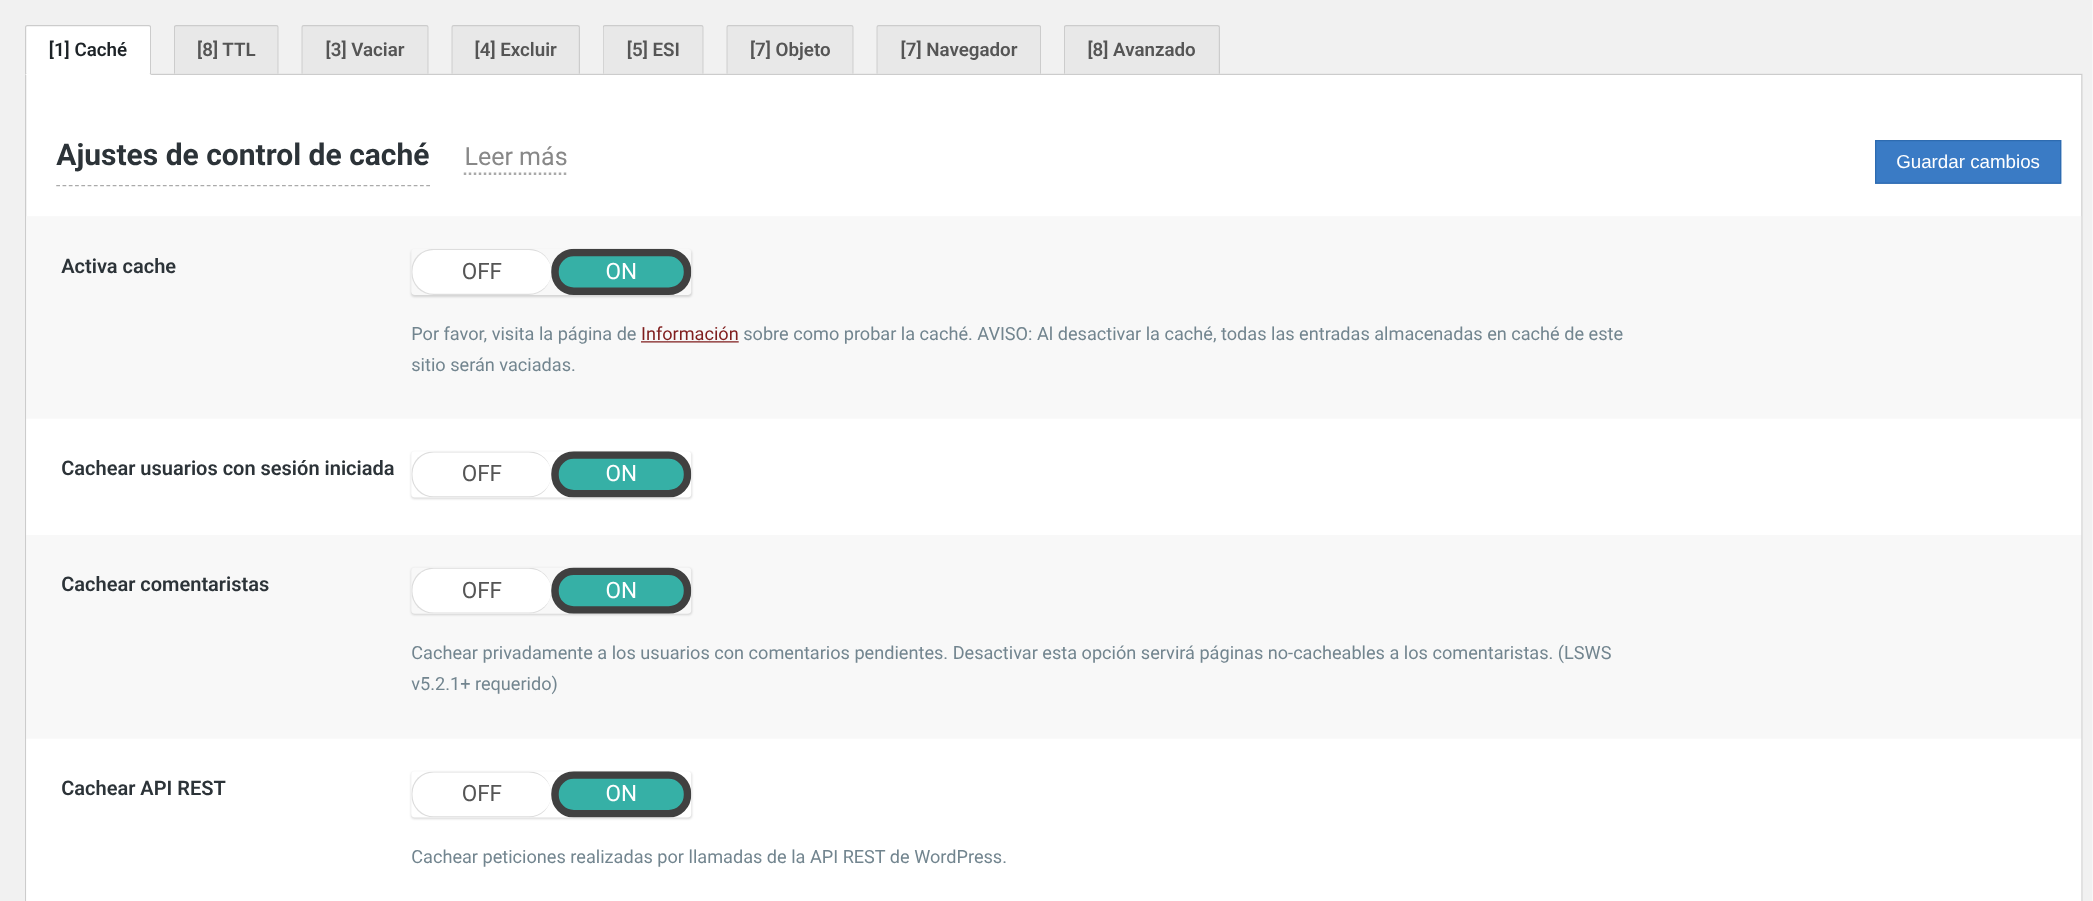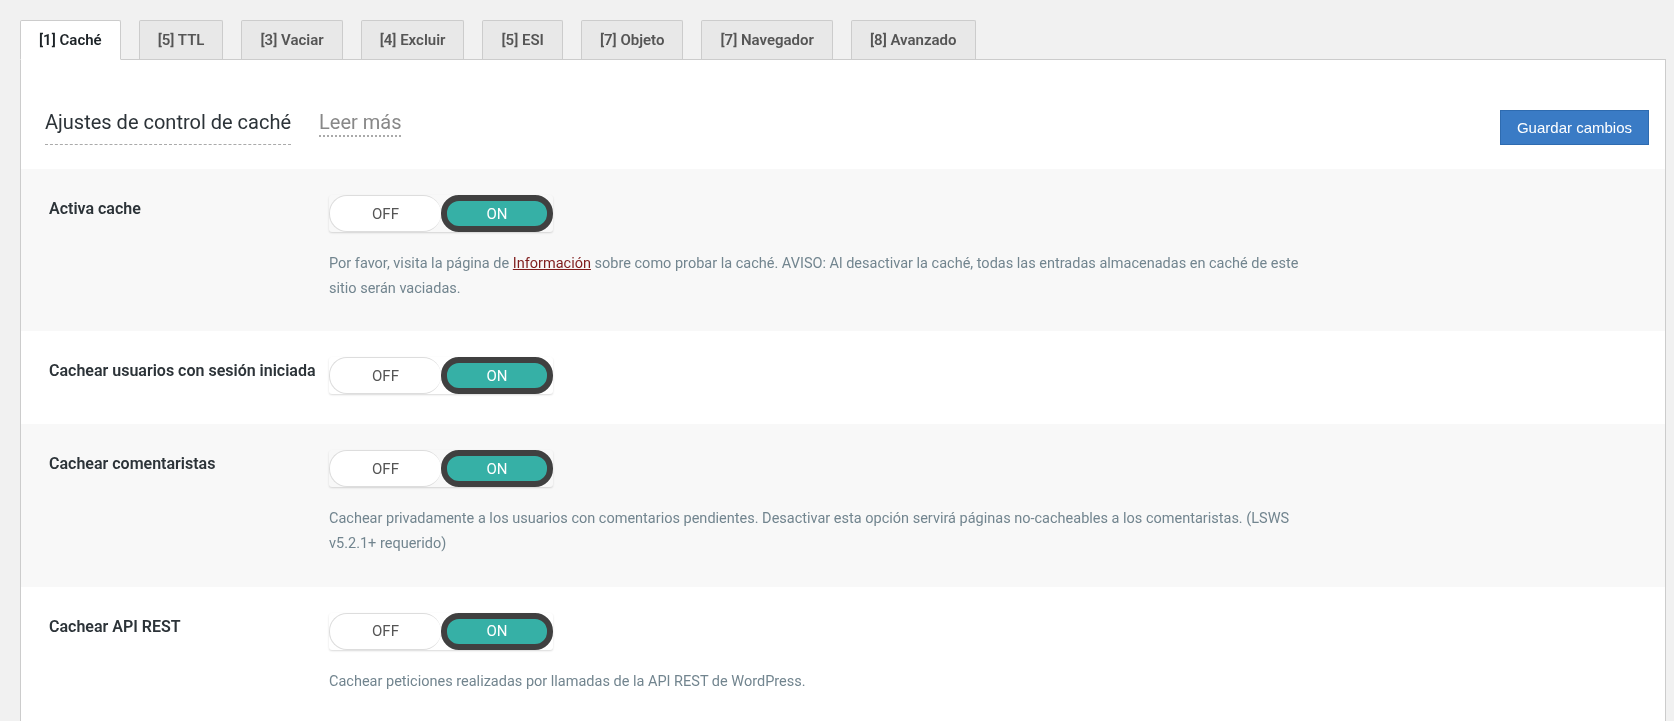--- a/index.html
+++ b/index.html
@@ -52,22 +52,22 @@
       align-items: center;
       justify-content: space-between;
       padding: 50px 16px 24px 24px;
     }
     .heading-left {
       display: flex;
       align-items: baseline;
       gap: 28px;
     }
     .page-title {
-      font-size: 20px;
-      font-weight: 400;
+      font-size: 24px;
+      font-weight: 700;
       color: #2c3338;
       padding-bottom: 10px;
       border-bottom: 1px dashed #aaa;
     }
     .learn-more {
       color: #888;
       text-decoration: underline dotted #aaa;
       text-underline-offset: 6px;
       font-size: 20px;
       cursor: pointer;
@@ -107,21 +107,21 @@
       border-radius: 3px;
       overflow: hidden;
       box-shadow: 0 1px 2px rgba(0,0,0,0.15);
     }
     .toggle-half {
       width: 112px;
       height: 37px;
       display: flex;
       align-items: center;
       justify-content: center;
-      font-size: 15px;
+      font-size: 18px;
       font-weight: 400;
       cursor: pointer;
       border-radius: 18px;
     }
     .toggle-off {
       background: #fff;
       border: 1px solid #ddd;
       border-right: none;
       color: #555;
     }
@@ -142,21 +142,21 @@
       text-align: center;
     }
   </style>
 </head>
 <body>
 
 <div class="container">
 
   <div class="tabs">
     <div class="tab active">[1] Caché</div>
-    <div class="tab">[5] TTL</div>
+    <div class="tab">[8] TTL</div>
     <div class="tab">[3] Vaciar</div>
     <div class="tab">[4] Excluir</div>
     <div class="tab">[5] ESI</div>
     <div class="tab">[7] Objeto</div>
     <div class="tab">[7] Navegador</div>
     <div class="tab">[8] Avanzado</div>
   </div>
 
   <div class="content-panel">
 

